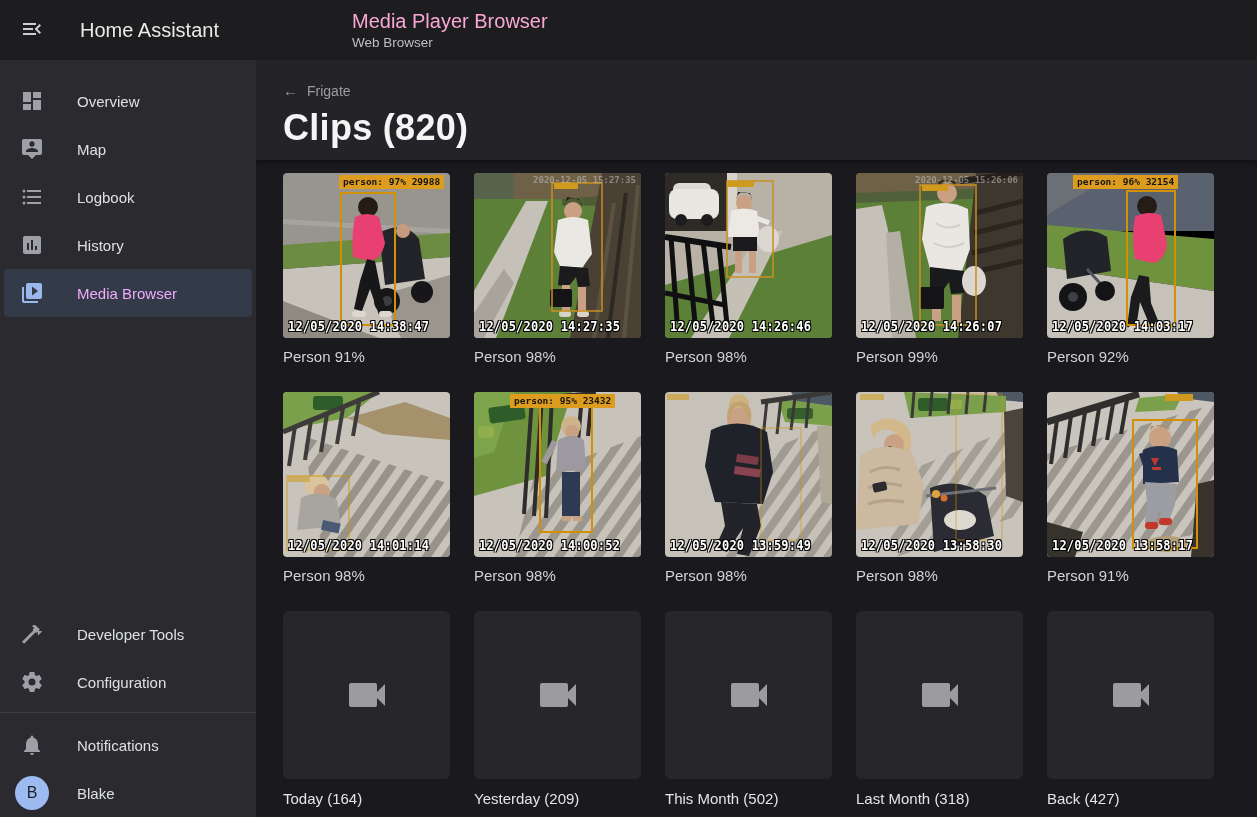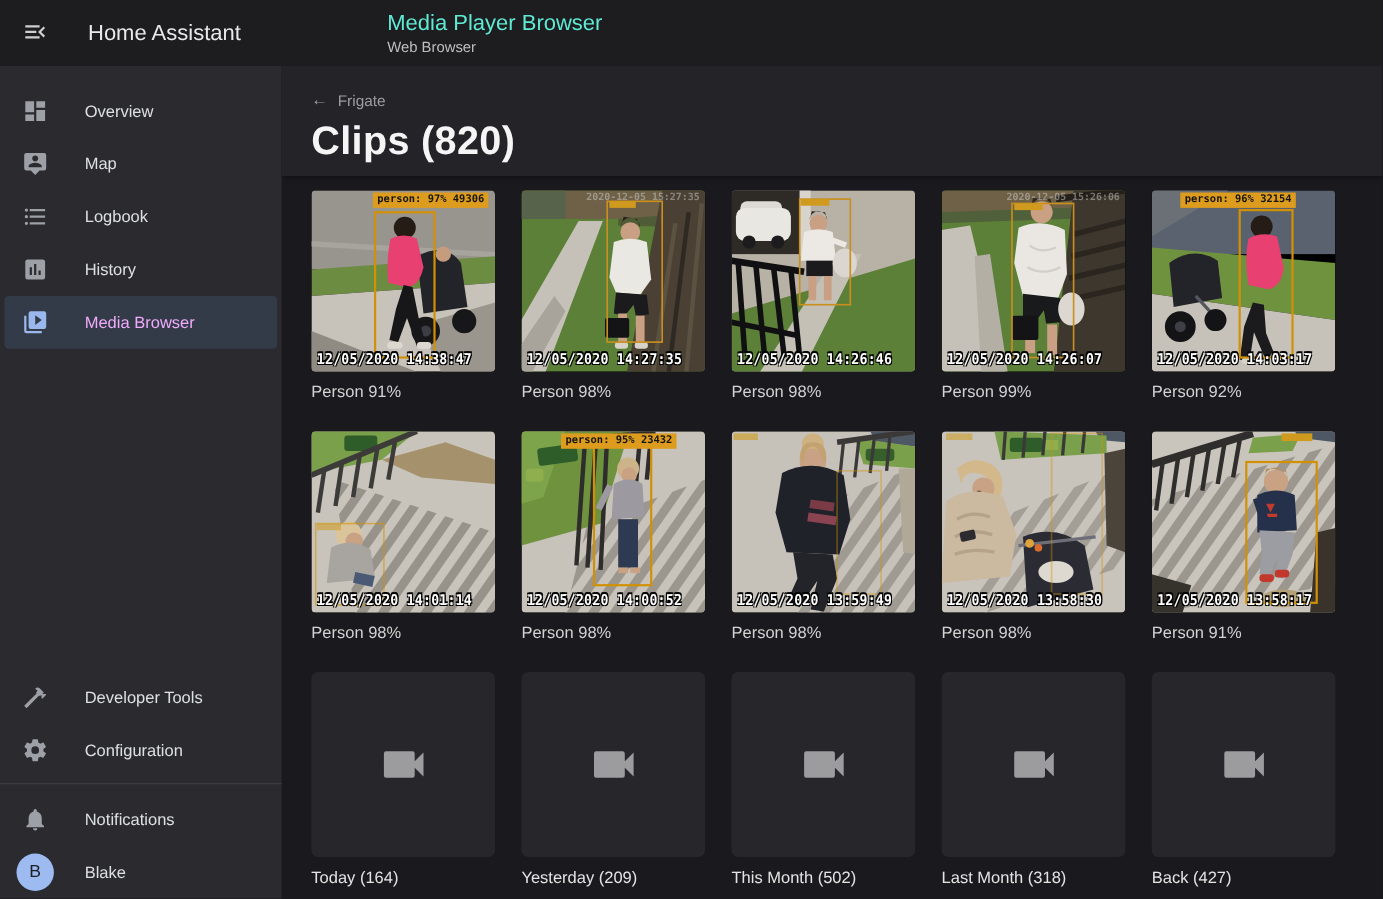--- a/index.html
+++ b/index.html
@@ -5,21 +5,21 @@
   * { box-sizing: border-box; margin: 0; padding: 0; }
   html,body { width:1257px; height:817px; overflow:hidden; }
   body { font-family:"Liberation Sans", sans-serif; background:#1a1a1e; color:#e8e8e8; position:relative; }
 
   
   .topbar { position:absolute; top:0; left:0; width:1257px; height:60px; background:#1d1d1f; z-index:30; display:flex; align-items:center; }
   .topbar-left { width:256px; display:flex; align-items:center; flex:none; }
   .menu-btn { width:44px; height:44px; margin-left:10px; border:none; background:transparent; color:#cfcfd2; display:flex; align-items:center; justify-content:center; cursor:pointer; }
   .app-title { margin-left:26px; font-size:20px; color:#e9e9ea; font-weight:400; white-space:nowrap; }
   .page-title-block { position:absolute; left:352px; top:9px; }
-  .page-title { font-size:20px; color:#5eead4; font-weight:400; line-height:1.2; }
+  .page-title { font-size:20px; color:#f9a8d4; font-weight:400; line-height:1.2; }
   .page-subtitle { font-size:13.5px; color:#bfbfc2; margin-top:2px; }
   .choose-player { position:absolute; right:14px; top:0; height:60px; display:flex; align-items:center; background:transparent; border:none; color:#d7d9db; font-family:"Liberation Sans",sans-serif; font-size:14px; font-weight:700; letter-spacing:1px; cursor:pointer; }
 
   
   .sidebar { position:absolute; top:60px; left:0; bottom:0; width:256px; background:#2a2a2f; display:flex; flex-direction:column; padding-top:17px; z-index:20; }
   .nav-item { height:48px; flex:none; display:flex; align-items:center; padding-left:20px; color:#dde0e3; font-size:15px; cursor:pointer; }
   .nav-item .nicon { width:24px; height:24px; flex:none; color:#9da0a6; margin-right:33px; }
   .nav-item.selected { background:#343b48; border-radius:4px; margin:0 4px; padding-left:16px; color:#f0abfc; }
   .nav-item.selected .nicon { color:#9bb8ee; }
   .sb-spacer { flex:1; }
@@ -153,21 +153,21 @@
           <circle cx="104" cy="128" r="13" fill="#17171a"></circle>
           <circle cx="104" cy="128" r="5" fill="#3c3c44"></circle>
           <circle cx="139" cy="119" r="11" fill="#17171a"></circle>
           <circle cx="85" cy="34" r="10" fill="#241c15"></circle>
           <path d="M72,44 q12,-6 24,0 l6,26 q-4,18 -16,18 l-16,-4 q-2,-22 2,-40 z" fill="#e84070"></path>
           <path d="M84,86 l8,2 6,30 6,22 -8,2 -9,-26 -8,22 -8,-2 6,-28 z" fill="#17171a"></path>
           <rect x="69" y="138" width="14" height="6" rx="3" fill="#ddd8cf"></rect>
           <rect x="96" y="138" width="13" height="6" rx="3" fill="#ddd8cf"></rect>
           <rect x="58" y="20" width="54" height="132" fill="none" stroke="#d29104" stroke-width="2"></rect>
         </svg>
-        <div class="det-chip" style="left:56px">person: 97% 49306</div>
+        <div class="det-chip" style="left:56px">person: 97% 29988</div>
         <div class="stamp">12/05/2020 14:38:47</div>
       </div>
       <div class="clip-caption">Person 91%</div>
     </div>
 
     <div class="clip-card">
       <div class="thumb">
         <svg viewBox="0 0 167 165" preserveAspectRatio="none">
           <rect width="167" height="165" fill="#5d8038"></rect>
           <rect width="167" height="26" fill="#6e6147"></rect>

